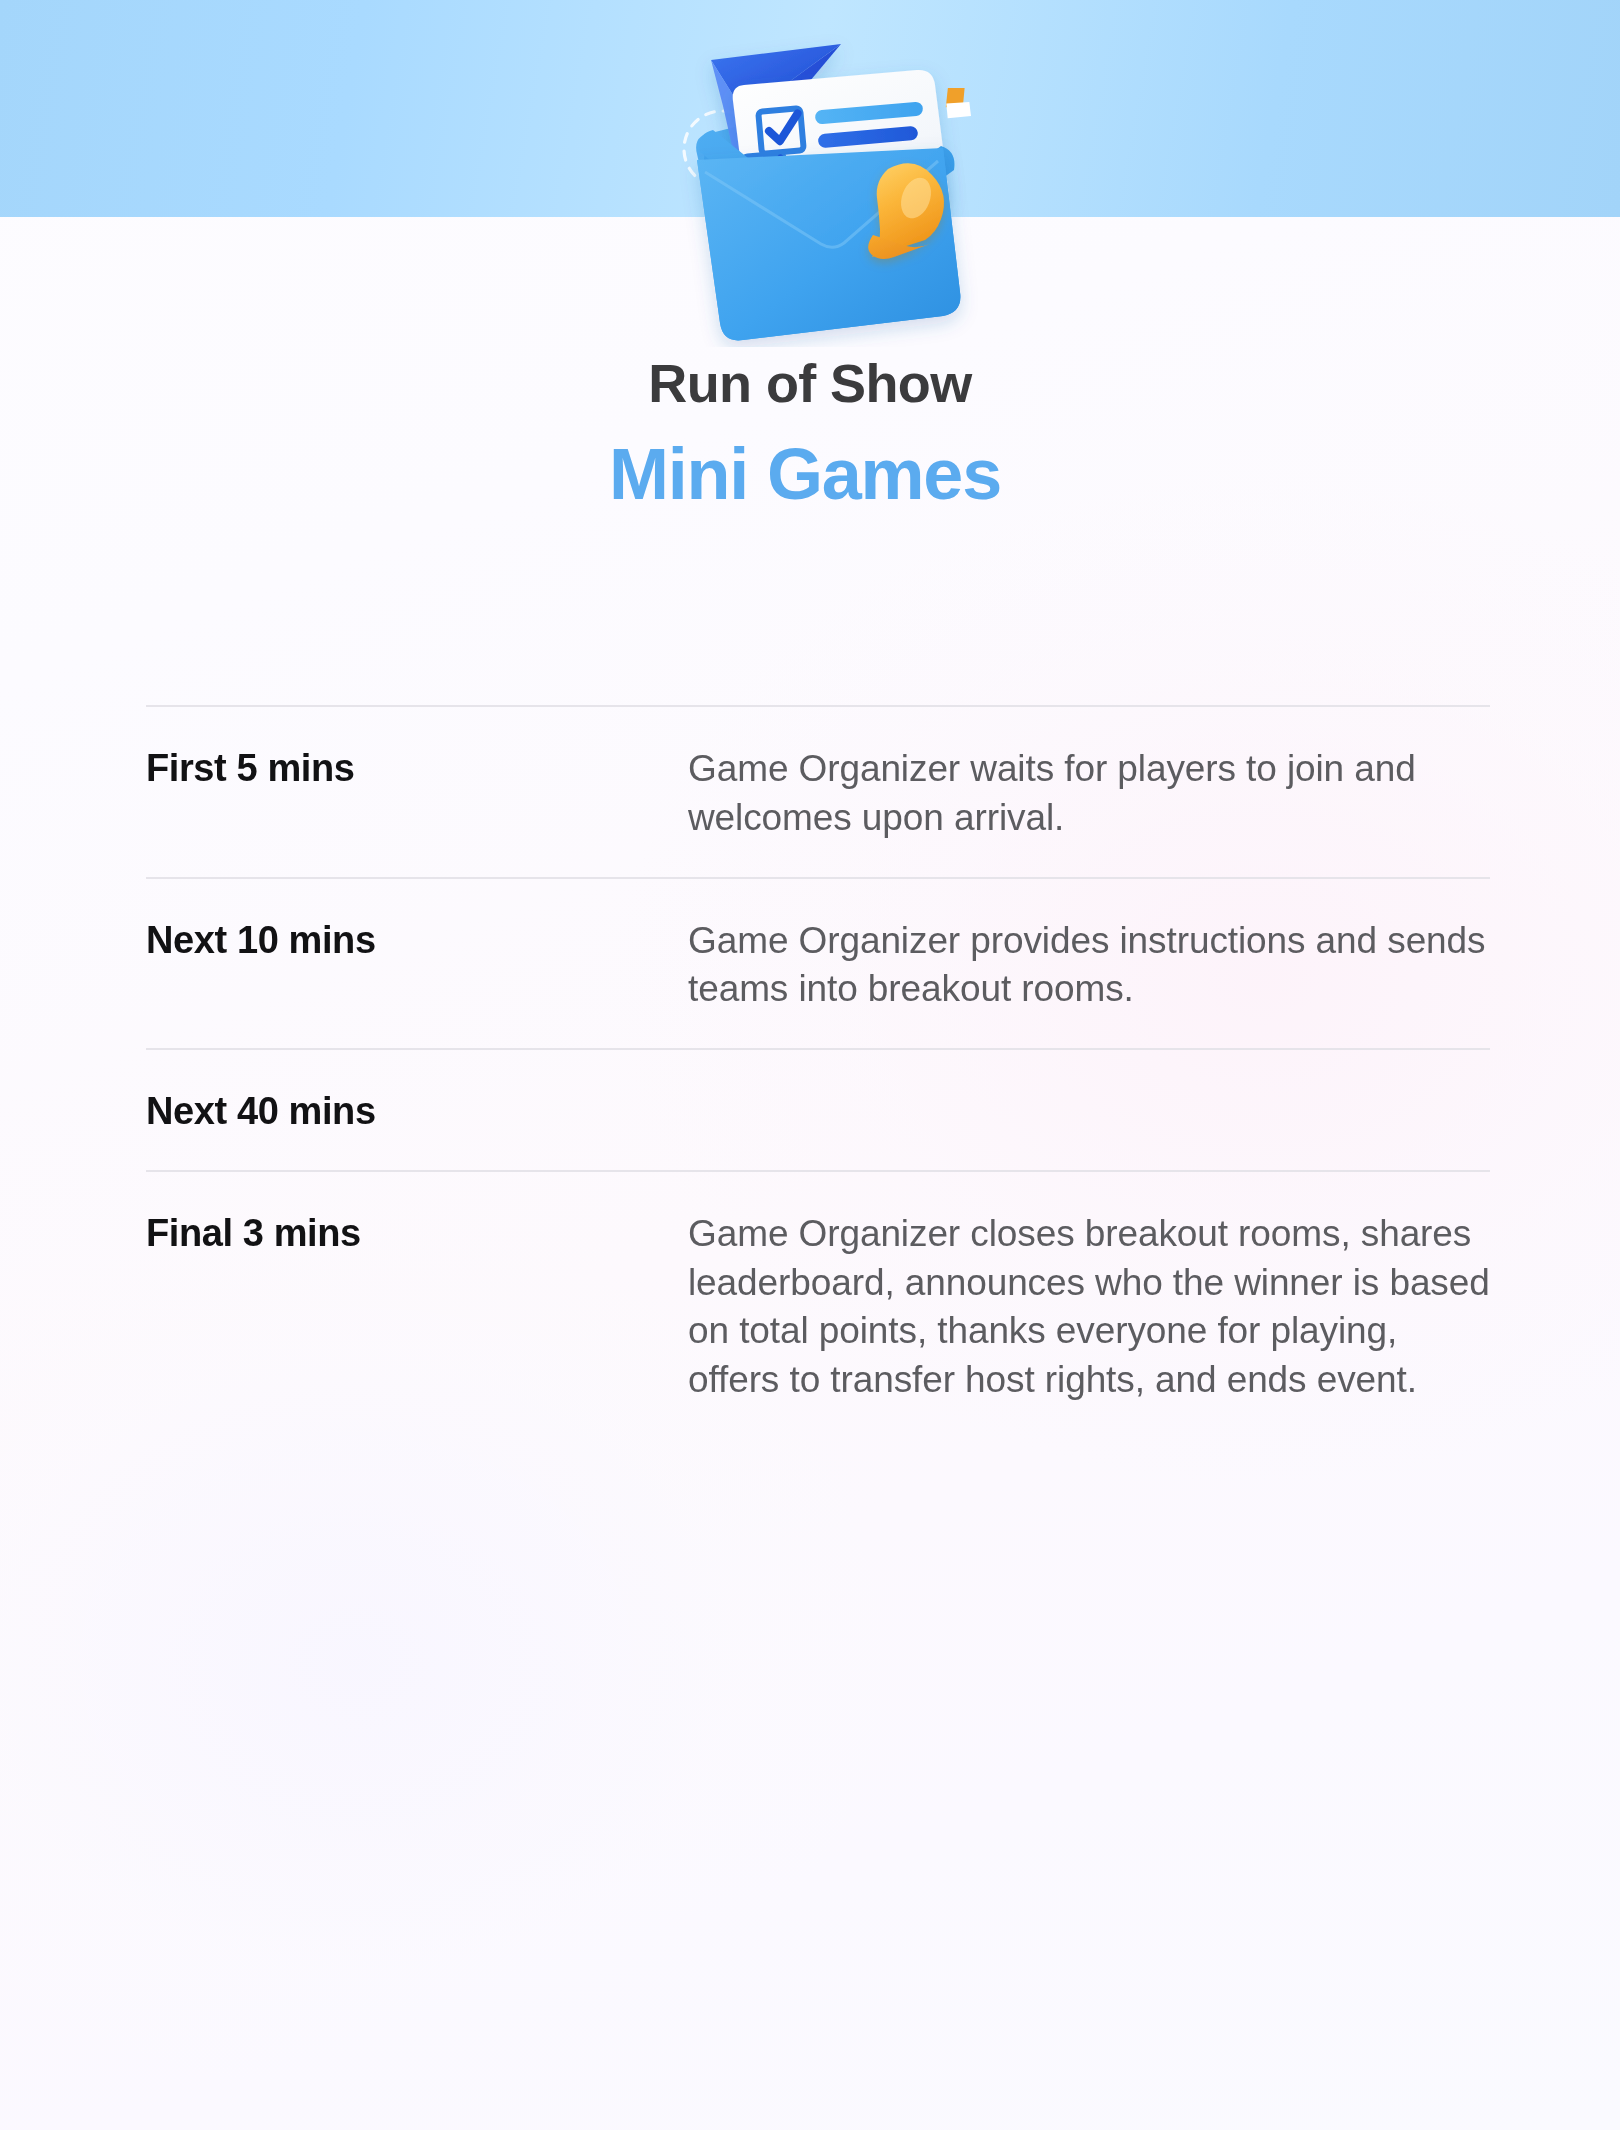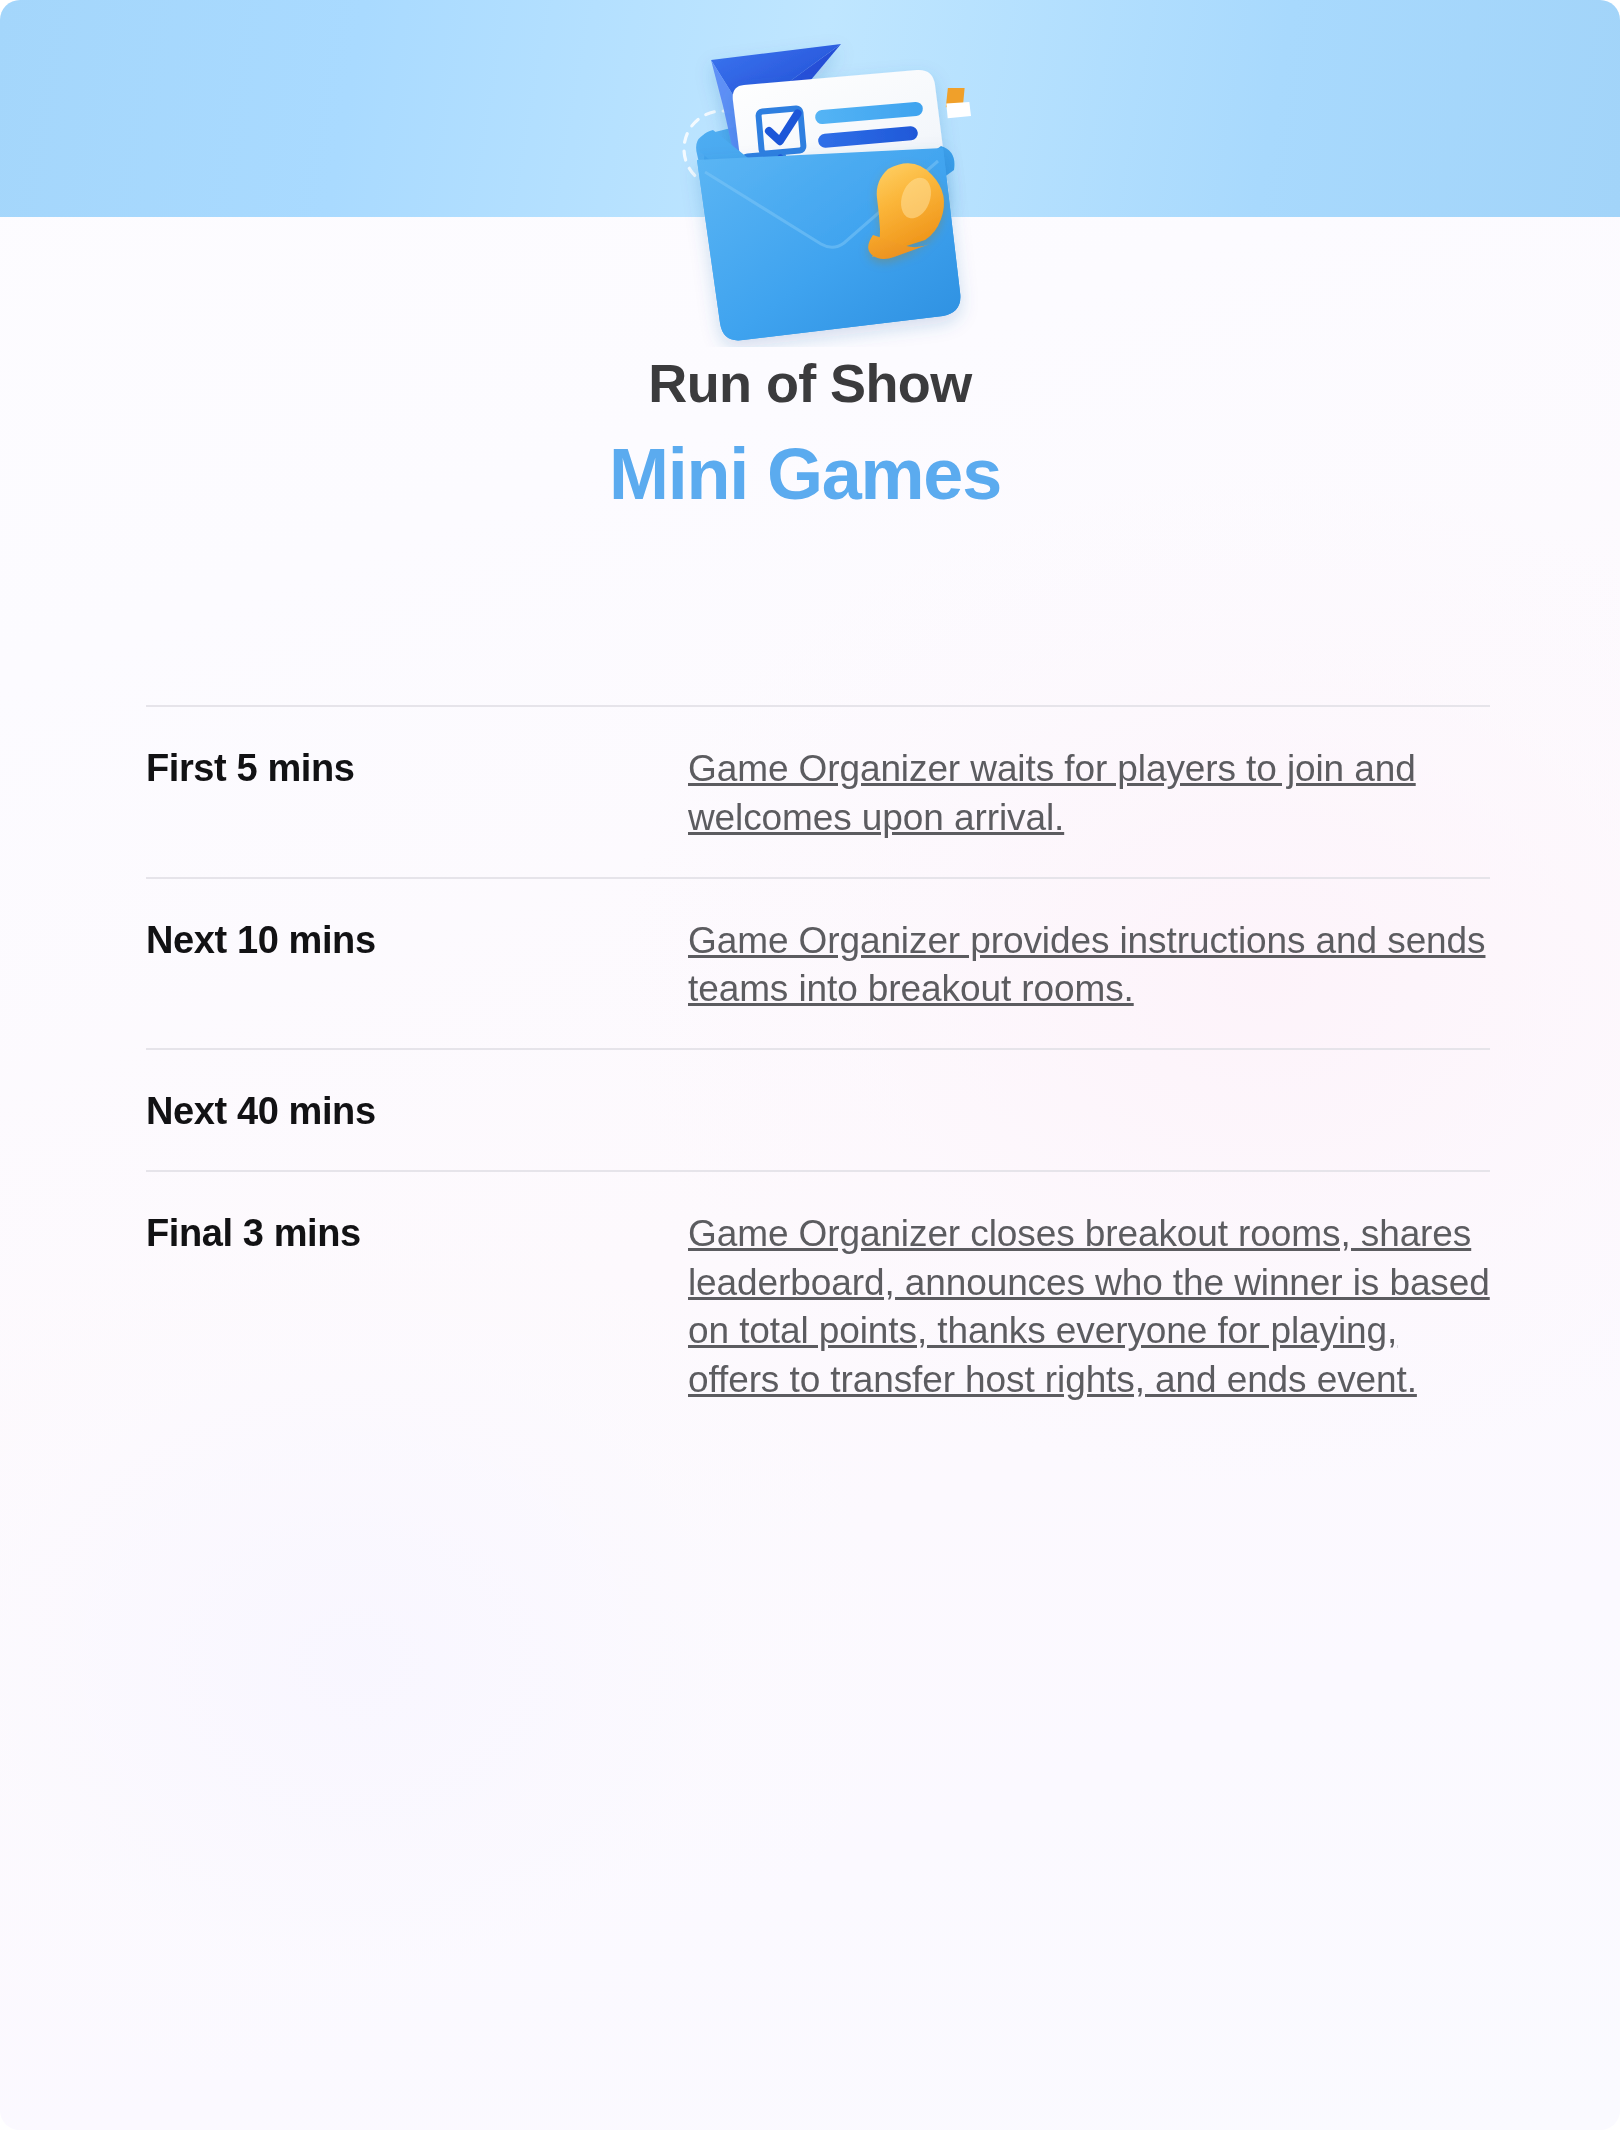--- a/index.html
+++ b/index.html
@@ -16,21 +16,20 @@
 
   #page {
     position: relative;
     width: 1620px;
     height: 2130px;
     background:
       radial-gradient(ellipse 900px 700px at 78% 46%, rgba(253,243,250,0.95) 0%, rgba(253,246,252,0.4) 45%, rgba(255,255,255,0) 72%),
       radial-gradient(ellipse 760px 620px at 22% 78%, rgba(248,246,255,0.9) 0%, rgba(251,250,255,0.35) 50%, rgba(255,255,255,0) 75%),
       linear-gradient(160deg, #fdfcff 0%, #fcfbff 25%, #fdf9fd 55%, #fbf9ff 80%, #fafaff 100%);
     overflow: hidden;
-    border-radius: 20px;
   }
 
   
   .header-band {
     position: absolute;
     top: 0; left: 0;
     width: 1620px;
     height: 217px;
     background: linear-gradient(100deg, #a4d6fb 0%, #a9daff 22%, #bfe6ff 50%, #a8d9fd 78%, #a2d4f9 100%);
   }
@@ -97,21 +96,20 @@
     box-sizing: border-box;
   }
   .row-desc {
     flex: 1 1 auto;
     font-size: 37px;
     font-weight: 500;
     color: #5c5c60;
     line-height: 1.32;
     letter-spacing: -0.1px;
     max-width: 815px;
-    text-decoration: underline;
   }
 </style>
 </head>
 <body>
 
 <div id="page">
 
   <div class="header-band"></div>
 
   <div class="illustration">

